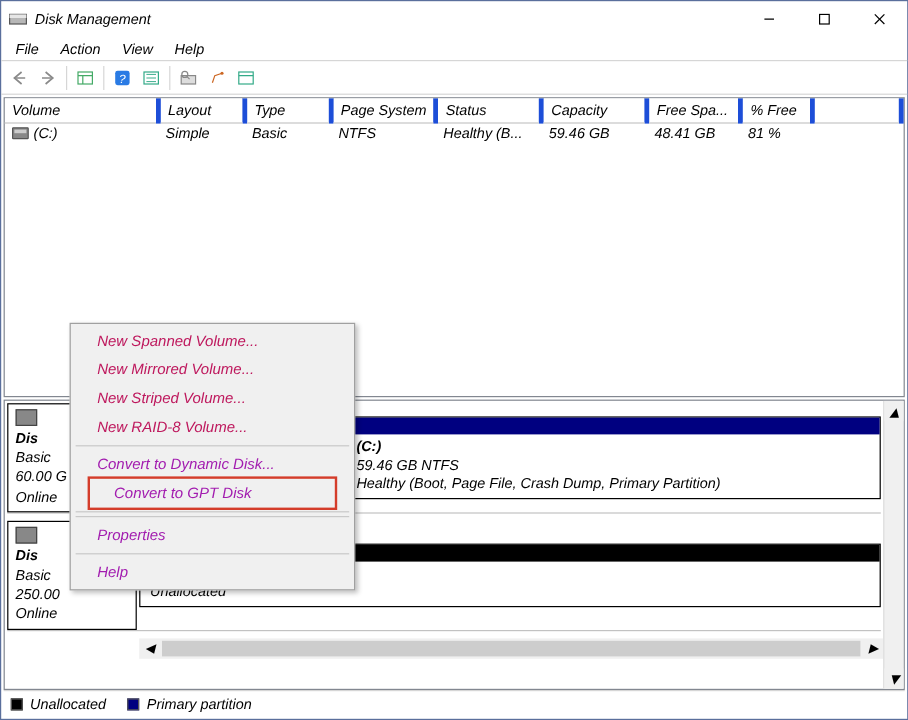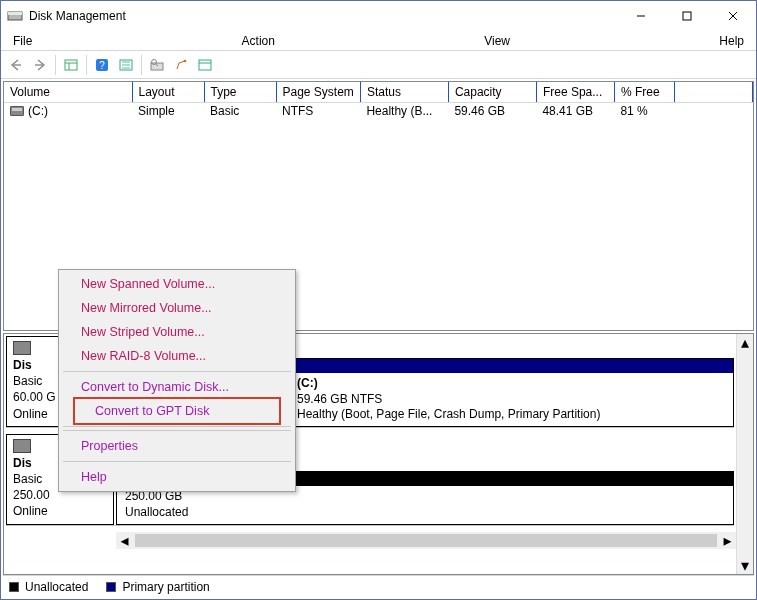--- a/index.html
+++ b/index.html
@@ -1,39 +1,39 @@
 <!DOCTYPE html>
 <html><head>
 <meta charset="utf-8">
 <style>
   * { box-sizing: border-box; font-family: "Segoe UI", Tahoma, sans-serif; }
   html,body { margin:0; padding:0; }
-  .window { width:757px; height:600px; border:1px solid #5a6f9c; background:#fff; position:relative; display:flex; flex-direction:column; }
+  .window { width:757px; height:600px; border:1px solid #5a6f9c; background:#fff; position:relative; display:flex; flex-direction:column;font-style:italic; }
   .titlebar { height:30px; display:flex; align-items:center; padding:0 0 0 6px; font-size:12px; color:#000; }
   .titlebar .icon { width:16px; height:16px; margin-right:6px; }
   .titlebar .title { flex:1; }
   .winbtns { display:flex; height:30px; }
   .winbtn { width:46px; display:flex; align-items:center; justify-content:center; }
   .winbtn svg { width:10px; height:10px; }
-  .menubar { height:20px; border-bottom:1px solid #d6d6d6; display:flex; align-items:center; padding:0 4px; font-size:12px; gap:2px;justify-content:space-between; }
+  .menubar { height:20px; border-bottom:1px solid #d6d6d6; display:flex; align-items:center; padding:0 4px; font-size:12px; gap:2px; }
   .menubar span { padding:2px 8px; }
   .toolbar { height:28px; border-bottom:1px solid #d6d6d6; display:flex; align-items:center; padding:0 4px; gap:2px; }
   .toolbar .tbtn { width:22px; height:22px; display:flex; align-items:center; justify-content:center; border:1px solid transparent; }
   .toolbar .sep { width:1px; height:20px; background:#d6d6d6; margin:0 2px; }
   .content { flex:1; display:flex; flex-direction:column; padding:2px; overflow:hidden; }
   .vollist { border:1px solid #828790; height:250px; background:#fff; margin-bottom:2px; }
   .vollist table { width:100%; border-collapse:collapse; font-size:12px; }
-  .vollist th { text-align:left; font-weight:normal; padding:2px 6px; border-right:1px solid #1d4ed8; border-bottom:1px solid #d6d6d6; background:#fff; height:20px; white-space:nowrap; overflow:hidden; }
+  .vollist th { text-align:left; font-weight:normal; padding:2px 6px; border-right:4px solid #1d4ed8; border-bottom:1px solid #d6d6d6; background:#fff; height:20px; white-space:nowrap; overflow:hidden; }
   .vollist td { padding:1px 6px; white-space:nowrap; overflow:hidden; }
   .vollist td.volcell { display:flex; align-items:center; gap:4px; }
   .volicon { width:14px; height:10px; background:#888; border:1px solid #555; border-radius:1px; display:inline-block; position:relative; }
   .volicon::after { content:""; position:absolute; top:1px; left:1px; right:1px; height:3px; background:#ccc; }
   .disks { flex:1; border:1px solid #828790; overflow:hidden; position:relative; display:flex; }
   .disks-inner { flex:1; overflow:hidden; }
-  .diskrow { display:flex; align-items:flex-end; border-bottom:1px solid #c2c2c2; min-height:78px; margin:2px 2px 6px 2px; }
+  .diskrow { display:flex; align-items:center; border-bottom:1px solid #c2c2c2; min-height:78px; margin:2px 2px 6px 2px; }
   .diskinfo { width:108px; border:1px solid #000; padding:4px 6px; font-size:12px; line-height:1.35; background:#fff; }
   .diskinfo b { font-weight:bold; }
   .diskinfo .diskicon { width:18px; height:14px; background:#888; border:1px solid #444; margin-bottom:2px; }
   .partarea { flex:1; display:flex; margin-left:2px; }
   .partition { flex:1; border:1px solid #000; background:#fff; display:flex; flex-direction:column; font-size:12px; }
   .partition .hdr { height:14px; }
   .partition .hdr.primary { background:#000080; }
   .partition .hdr.unalloc { background:#000; }
   .partition .body { padding:3px 8px; line-height:1.3; }
   .partition.small { flex:0 0 170px; margin-right:2px; }

